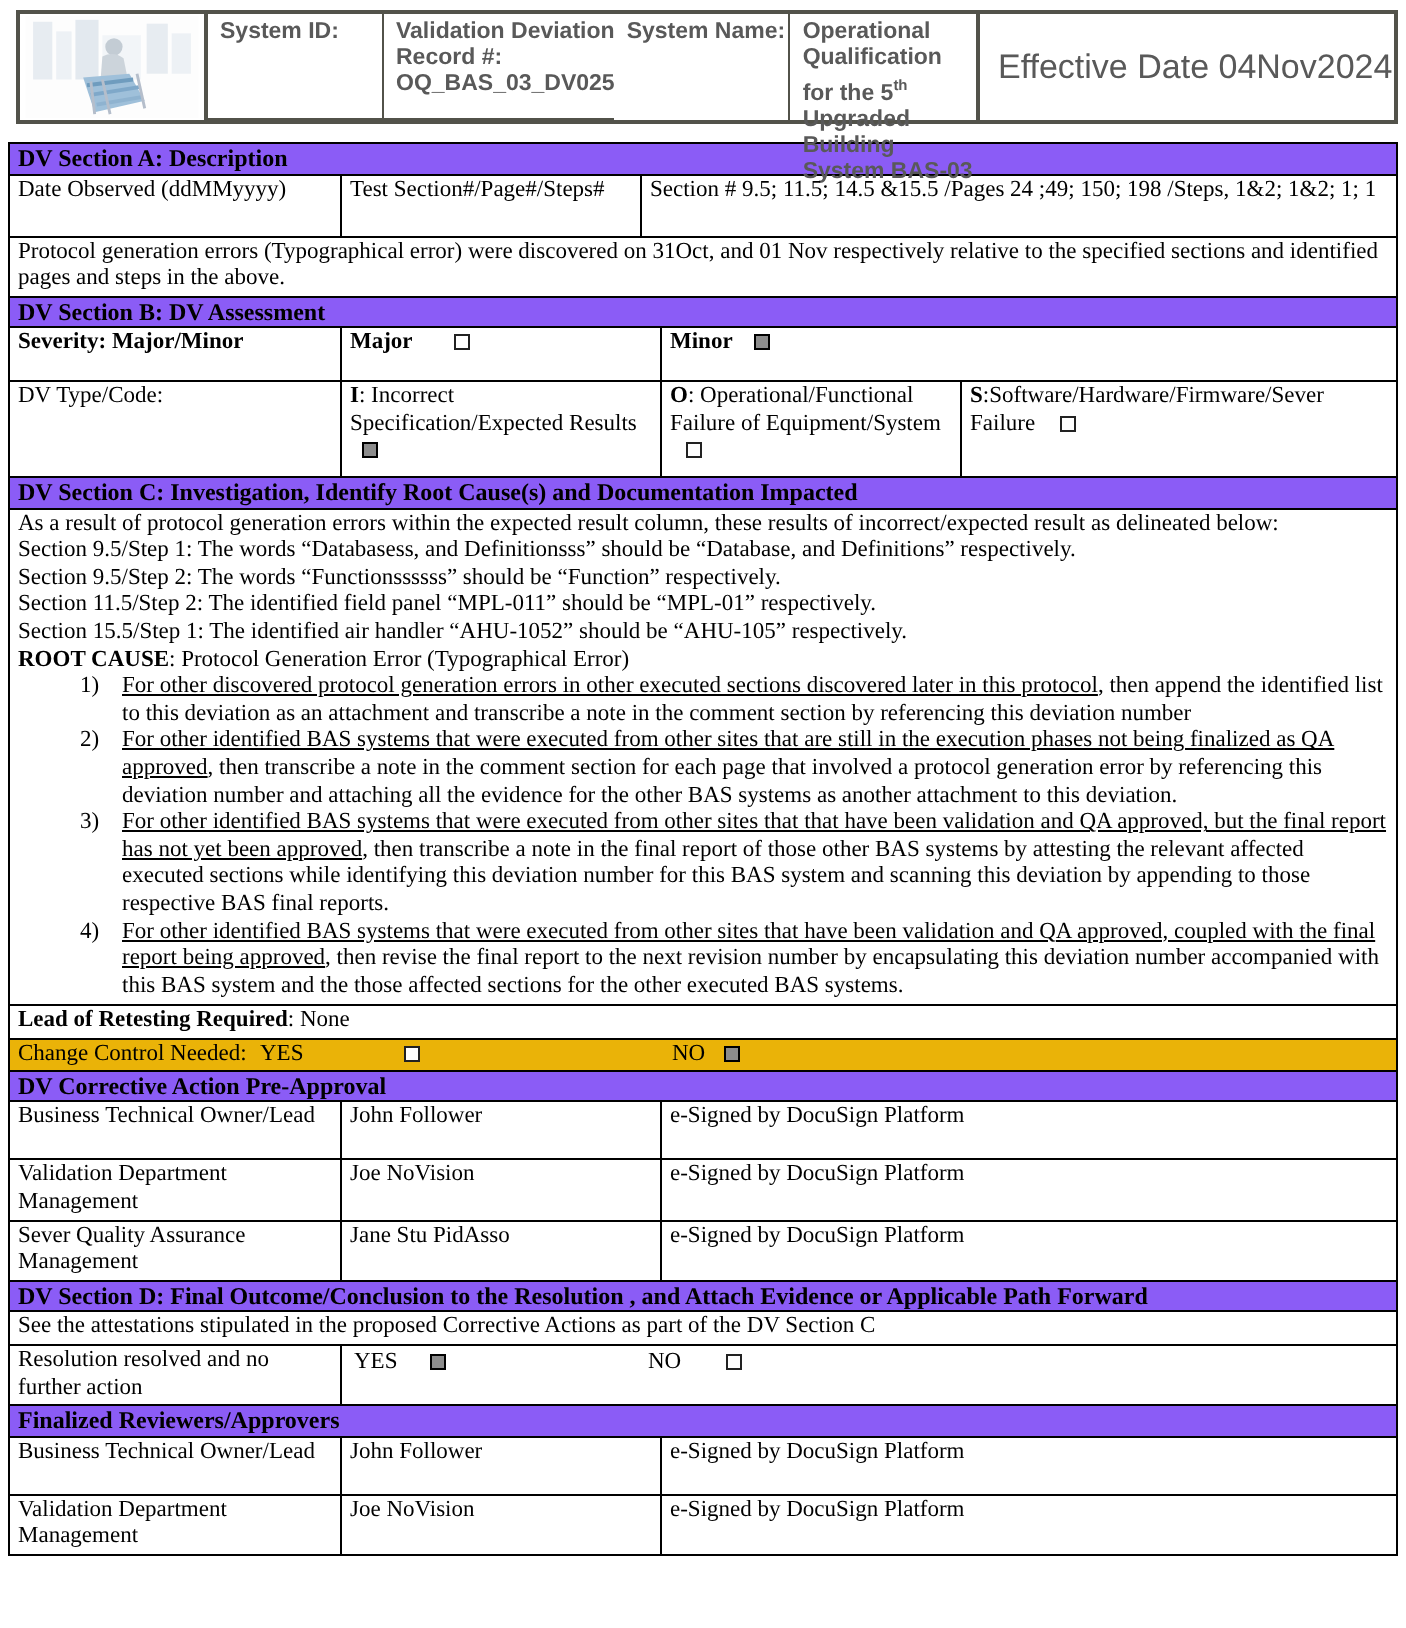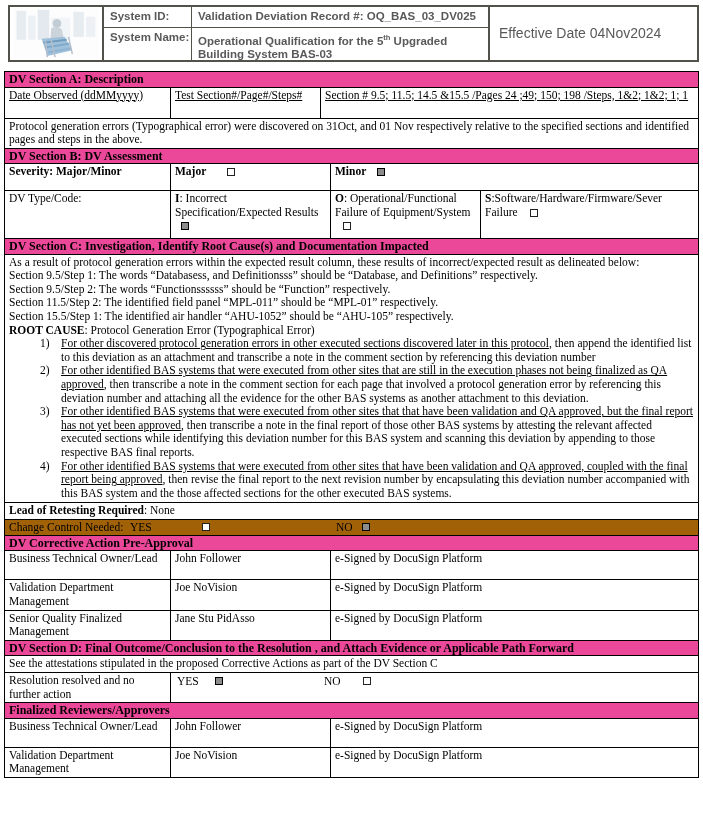--- a/index.html
+++ b/index.html
@@ -13,37 +13,37 @@
 
   
   .header-table {
     display:flex; width:691px; margin-left:4px; height:57px;
     border:2px solid #52524a;
     font-family:"Liberation Sans", sans-serif; color:#595959;
     margin-bottom:9px; background:#fff;
   }
   .logo-cell { width:94px; border-right:2px solid #52524a; padding:1px; }
   .logo-cell svg { width:100%; height:100%; display:block; }
-  .hdr-mid { width:386px; display:flex; flex-direction:column; border-right:2px solid #52524a; }
+  .hdr-mid { width:386px; display:flex; flex-direction:row; border-right:2px solid #52524a; }
   .hdr-row { display:flex; flex:1; }
   .hdr-row.first { border-bottom:1.5px solid #52524a; flex:0 0 21px; }
   .hdr-label {
     width:88px; border-right:1.5px solid #52524a; font-weight:bold;
     font-size:11.5px; padding:3px 0 0 6px; white-space:nowrap;
   }
   .hdr-value { flex:1; font-weight:bold; font-size:11.5px; padding:3px 0 0 6px; line-height:13px; }
   .hdr-value sup { font-size:7.5px; }
-  .hdr-date { flex:1; display:flex; align-items:center; padding-left:9px; font-size:14px; }
+  .hdr-date { flex:1; display:flex; align-items:center; padding-left:9px; font-size:17px; }
 
   
   .doc-table { width:695px; border:1.5px solid #000; background:#fff; }
   .row { display:flex; border-bottom:1px solid #000; align-items:stretch; }
   .row:last-child { border-bottom:none; }
   .sechead {
-    background:#ec4899; font-weight:bold; font-size:12px;
+    background:#8b5cf6; font-weight:bold; font-size:12px;
     padding:1px 4px 1px 4px; border-bottom:1px solid #000; line-height:12.5px;
   }
   .cell { padding:1px 4px; border-right:1px solid #000; }
   .cell.last { border-right:none; flex:1; }
   .w1 { width:166px; } .w2 { width:160px; } .w3 { width:150px; }
 
   .cb {
     display:inline-block; width:8px; height:8px;
     border:1.4px solid #222; background:#fff; vertical-align:-1px;
   }
@@ -54,28 +54,28 @@
 
   
   .c-body { padding:1px 4px 2px 4px; border-bottom:1px solid #000; }
   .c-line { line-height:13.6px; }
   .actions { list-style:none; counter-reset:item; }
   .actions li { counter-increment:item; position:relative; padding-left:52px; line-height:13.6px; }
   .actions li::before { content: counter(item) ")"; position:absolute; left:31px; }
 
   
   .retest-row { padding:1px 4px; border-bottom:1px solid #000; }
-  .cc-row { position:relative; height:16px; background:#a16207; border-bottom:1px solid #000; }
+  .cc-row { position:relative; height:16px; background:#eab308; border-bottom:1px solid #000; }
   .cc-row span { position:absolute; top:1px; }
   .res-cell { position:relative; flex:1; }
   .res-cell span { position:absolute; top:2px; }
 
   .sig-row .cell { min-height:28px; }
   .minh26 { min-height:26px;font-weight:bold; }
-  .minh30 { min-height:30px;text-decoration:underline; }
+  .minh30 { min-height:30px; }
   .minh47 { min-height:47px; }
 </style>
 </head>
 <body>
 
 <div class="page">
 
   <div class="header-table">
     <div class="logo-cell">
       <svg viewBox="0 0 90 53">
@@ -181,21 +181,21 @@
       <div class="cell w1">Business Technical Owner/Lead</div>
       <div class="cell w2">John Follower</div>
       <div class="cell last">e-Signed by DocuSign Platform</div>
     </div>
     <div class="row sig-row">
       <div class="cell w1">Validation Department Management</div>
       <div class="cell w2">Joe NoVision</div>
       <div class="cell last">e-Signed by DocuSign Platform</div>
     </div>
     <div class="row sig-row">
-      <div class="cell w1">Senior Quality Finalized Management</div>
+      <div class="cell w1">Sever Quality Assurance Management</div>
       <div class="cell w2">Jane Stu PidAsso</div>
       <div class="cell last">e-Signed by DocuSign Platform</div>
     </div>
 
     <div class="sechead">DV Section D: Final Outcome/Conclusion to the Resolution , and Attach Evidence or Applicable Path Forward</div>
     <div class="row">
       <div class="cell last">See the attestations stipulated in the proposed Corrective Actions as part of the DV Section C</div>
     </div>
     <div class="row">
       <div class="cell w1" style="min-height:28px">Resolution resolved and no further action</div>

